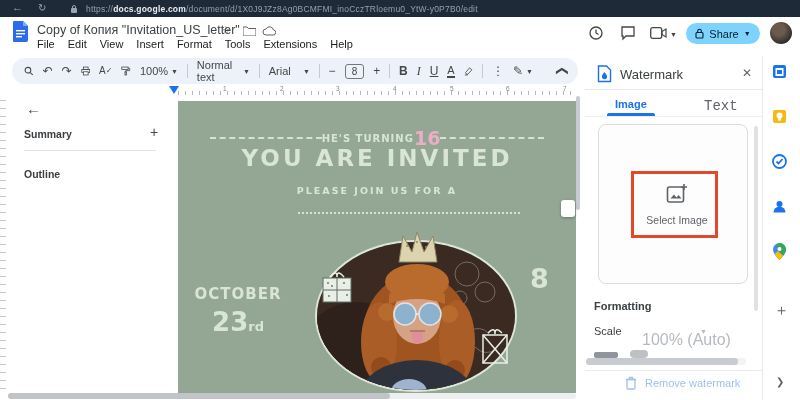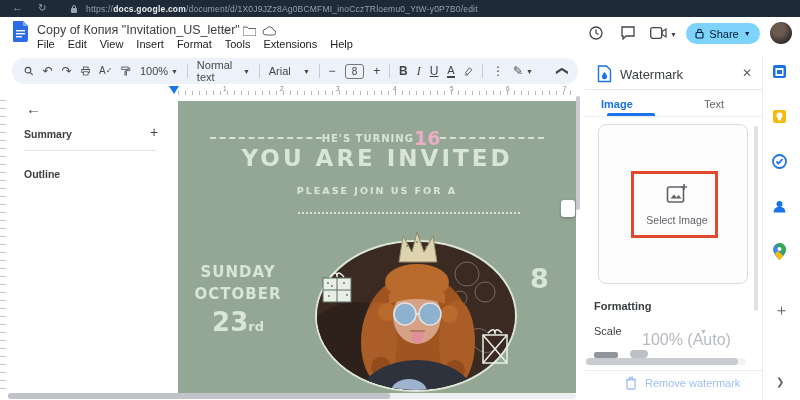--- a/index.html
+++ b/index.html
@@ -184,21 +184,20 @@
       <span class="dashline" style="width:112px;"></span>
       <span class="chalk" style="font-size:10px;font-weight:bold;letter-spacing:1px;">HE'S TURNING</span>
       <span style="font-size:19px;font-weight:bold;color:#ecaec6;font-family:'DejaVu Sans',sans-serif;">16</span>
       <span class="dashline" style="width:104px;"></span>
     </div>
 
     <div class="abs chalk" style="left:0;top:44px;width:398px;text-align:center;font-size:23px;font-weight:bold;letter-spacing:3px;">YOU ARE INVITED</div>
     <div class="abs chalk" style="left:0;top:84px;width:398px;text-align:center;font-size:9.5px;font-weight:bold;letter-spacing:2px;">PLEASE JOIN US FOR A</div>
     <div class="abs" style="left:120px;top:111px;width:222px;border-top:2px dotted #d6e2d3;"></div>
 
-    <div class="abs chalk" style="left:14px;top:162px;width:92px;text-align:center;font-size:15px;font-weight:bold;letter-spacing:1px;">SUNDAY</div>
     <div class="abs chalk" style="left:10px;top:184px;width:100px;text-align:center;font-size:15px;font-weight:bold;letter-spacing:1px;">OCTOBER</div>
     <div class="abs" style="left:10px;top:206px;width:100px;text-align:center;">
       <span class="chalk" style="font-size:26px;font-weight:bold;">23</span><span class="chalk" style="font-size:13px;font-weight:bold;">rd</span>
     </div>
 
     <div class="abs chalk" style="left:352px;top:162px;font-size:27px;font-weight:bold;">8</div>
 
     <div class="abs" style="left:137px;top:139px;width:202px;height:152px;border-radius:50%;border:2px solid #dce7d9;overflow:hidden;">
       <svg width="202" height="152" viewBox="0 0 202 152">
         <rect width="202" height="152" fill="#3a2a22"></rect>
@@ -272,23 +271,23 @@
 
   <div class="abs" id="wpanel">
     <svg class="abs" style="left:12px;top:9px;" width="15" height="18" viewBox="0 0 15 18">
       <path d="M1.5 1h8l4 4v11.5h-12z" fill="none" stroke="#1a73e8" stroke-width="1.4"></path>
       <path d="M7.5 7c1.8 2.2 2.6 3.4 2.6 4.6a2.6 2.6 0 0 1-5.2 0C4.9 10.4 5.7 9.2 7.5 7z" fill="#1a73e8"></path>
     </svg>
     <span class="abs" style="left:35px;top:11px;font-size:13px;color:#3c4043;">Watermark</span>
     <span class="abs" style="left:157px;top:10px;font-size:12px;color:#5f6368;">✕</span>
     <div class="abs" style="left:0;top:33px;width:177px;height:1px;background:#e6e8ea;"></div>
 
-    <span class="abs" style="left:16px;top:42px;font-size:11px;font-weight:bold;color:#1a73e8;">Image</span>
+    <span class="abs" style="left:30px;top:42px;font-size:11px;font-weight:bold;color:#1a73e8;">Image</span>
     <div class="abs" style="left:22px;top:57px;width:48px;height:3px;background:#1a73e8;border-radius:2px 2px 0 0;"></div>
-    <span class="abs" style="left:119px;top:42px;font-size:11px;color:#5f6368;">Text</span>
+    <span class="abs" style="left:119px;top:42px;font-size:14px;color:#5f6368;font-family:Liberation Mono, monospace;">Text</span>
     <div class="abs" style="left:0;top:60px;width:177px;height:1px;background:#eceef0;"></div>
 
     <div class="abs" style="left:13px;top:68px;width:150px;height:160px;border:1px solid #dadce0;border-radius:8px;background:#fdfdfd;"></div>
     <div class="abs" style="left:13px;top:68px;width:158px;height:160px;display:flex;flex-direction:column;align-items:center;justify-content:center;gap:8px;">
       <svg width="24" height="24" viewBox="0 0 24 24">
         <rect x="2.5" y="5" width="16" height="15" rx="2" fill="none" stroke="#5f6368" stroke-width="1.6"></rect>
         <path d="M5.5 16.5l3.5-4 2.5 3 2-2.5 3 3.5z" fill="#5f6368"></path>
         <path d="M19 2v6M16 5h6" stroke="#5f6368" stroke-width="1.6"></path>
       </svg>
       <span style="font-size:10.5px;color:#5f6368;">Select Image</span>

